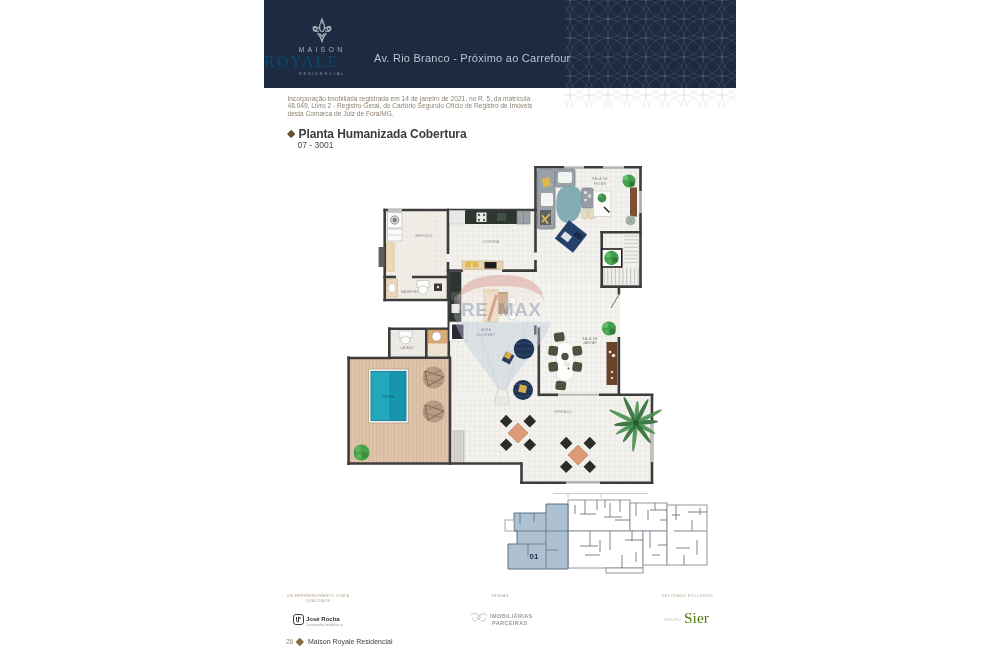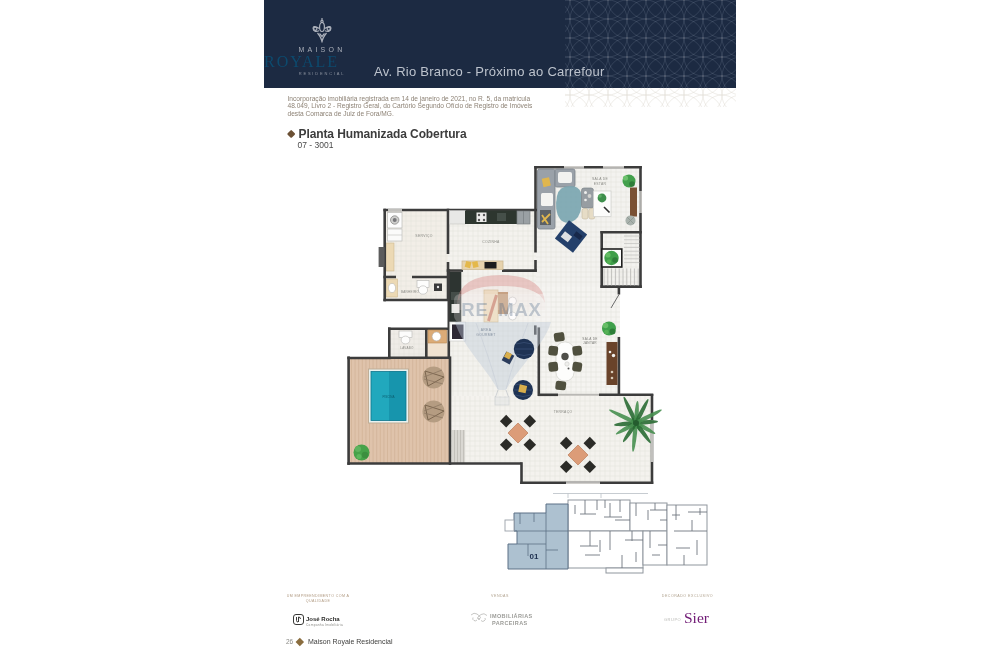--- a/index.html
+++ b/index.html
@@ -274,21 +274,21 @@
 <path d="M10.5,16.5 L13,19.5 L15.5,16.5"></path>
 </g>
 </svg>
 
 <div class="abs" style="left:264px;top:45.5px;width:116px;text-align:center;font-size:7px;letter-spacing:3.2px;color:#a9aeb8;">MAISON</div>
 
 <div class="abs" style="left:264px;top:52.5px;width:118px;text-align:left;font-family:'Liberation Serif',serif;font-size:16px;letter-spacing:2px;color:#0c4a6e;">ROYALE</div>
 
 <div class="abs" style="left:264px;top:70.5px;width:116px;text-align:center;font-size:4px;letter-spacing:1.8px;color:#8d93a0;">RESIDENCIAL</div>
 
-<div class="abs" style="left:374px;top:64px;font-size:13px;letter-spacing:0.25px;color:#bdc3cd;">Av. Rio Branco - Próximo ao Carrefour</div>
+<div class="abs" style="left:374px;top:52px;font-size:11px;letter-spacing:0.25px;color:#bdc3cd;">Av. Rio Branco - Próximo ao Carrefour</div>
 
 <div class="abs" style="left:287.5px;top:94.5px;font-size:6.6px;line-height:7.85px;color:#8d8275;">Incorporação imobiliária registrada em 14 de janeiro de 2021, no R. 5, da matrícula<br>48.049, Livro 2 - Registro Geral, do Cartório Segundo Ofício de Registro de Imóveis<br>desta Comarca de Juiz de Fora/MG.</div>
 
 <div class="abs" style="left:287.5px;top:131px;width:6.4px;height:6.4px;background:#6b5034;transform:rotate(45deg);border-radius:1px;"></div>
 
 <div class="abs" style="left:298.5px;top:126.5px;font-size:12px;letter-spacing:-0.1px;color:#3c3c3c;font-weight:bold;">Planta Humanizada Cobertura</div>
 
 <div class="abs" style="left:297.5px;top:139.5px;font-size:8.5px;color:#4a4a4a;">07 - 3001</div>
 
 <svg width="330" height="340" viewBox="340 156 330 340" style="position:absolute;left:340px;top:156px;" xmlns="http://www.w3.org/2000/svg">
@@ -1093,17 +1093,17 @@
 <path d="M8,13 Q6,17 10,19 Q13,21 16,18"></path>
 <path d="M32,14 Q34,18 30,20 Q27,22 24,19"></path>
 </g>
 </svg>
 <div class="abs" style="left:490px;top:612.5px;font-size:5.5px;font-weight:bold;letter-spacing:0.4px;color:#9b9b97;">IMOBILIÁRIAS</div>
 <div class="abs" style="left:492px;top:619.5px;font-size:5.5px;font-weight:bold;letter-spacing:0.4px;color:#9b9b97;">PARCEIRAS</div>
 
 <div class="abs" style="left:640px;top:593.5px;width:95px;text-align:center;font-size:3.6px;letter-spacing:0.5px;color:#b0a28e;">DECORADO EXCLUSIVO</div>
 
 <div class="abs" style="left:664px;top:617px;font-size:4px;letter-spacing:0.5px;color:#b9b9b5;">GRUPO</div>
-<div class="abs" style="left:684px;top:608.5px;font-family:'Liberation Serif',serif;font-size:15.5px;color:#701a75;">Sier</div>
+<div class="abs" style="left:684px;top:608.5px;font-family:'Liberation Serif',serif;font-size:15.5px;color:#4d7c0f;">Sier</div>
 
 <div class="abs" style="left:286px;top:638px;font-size:6.5px;color:#8a8a86;">26</div>
 <div class="abs" style="left:297px;top:639px;width:5.6px;height:5.6px;background:#8a6d3f;transform:rotate(45deg);"></div>
 <div class="abs" style="left:308px;top:637.5px;font-size:7px;color:#3e3e3c;">Maison Royale Residencial</div>
 
 </body></html>

